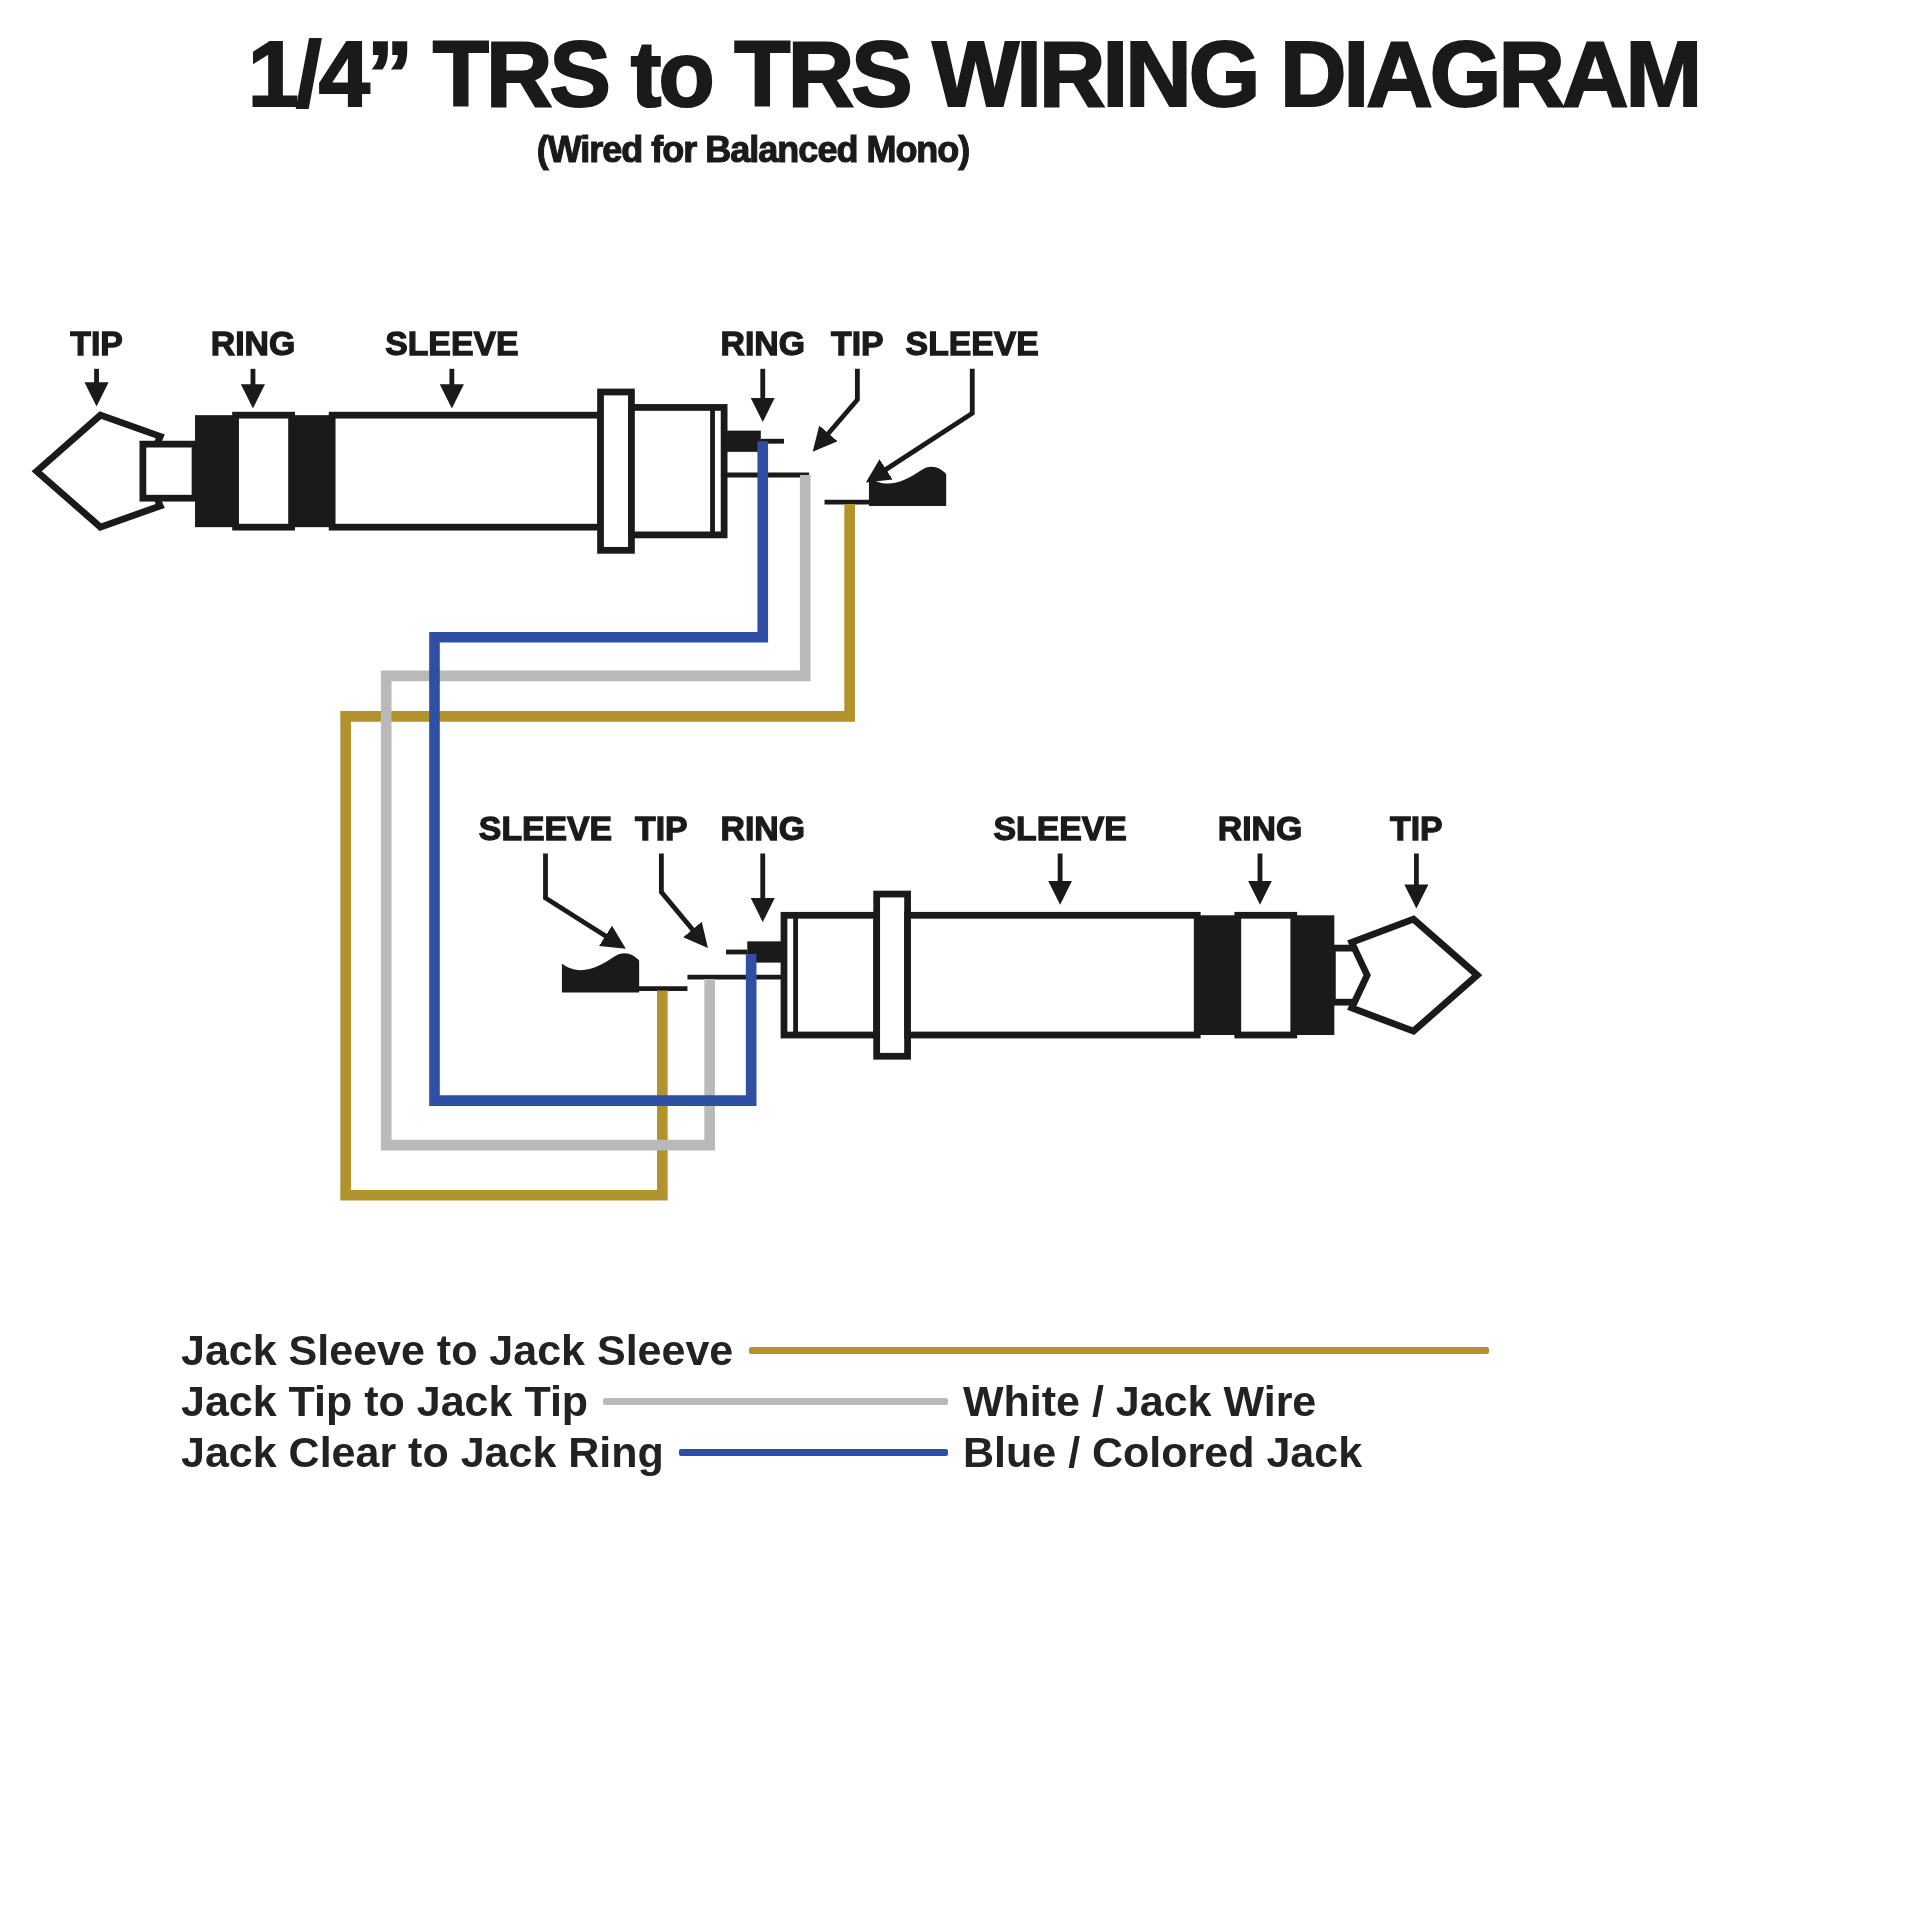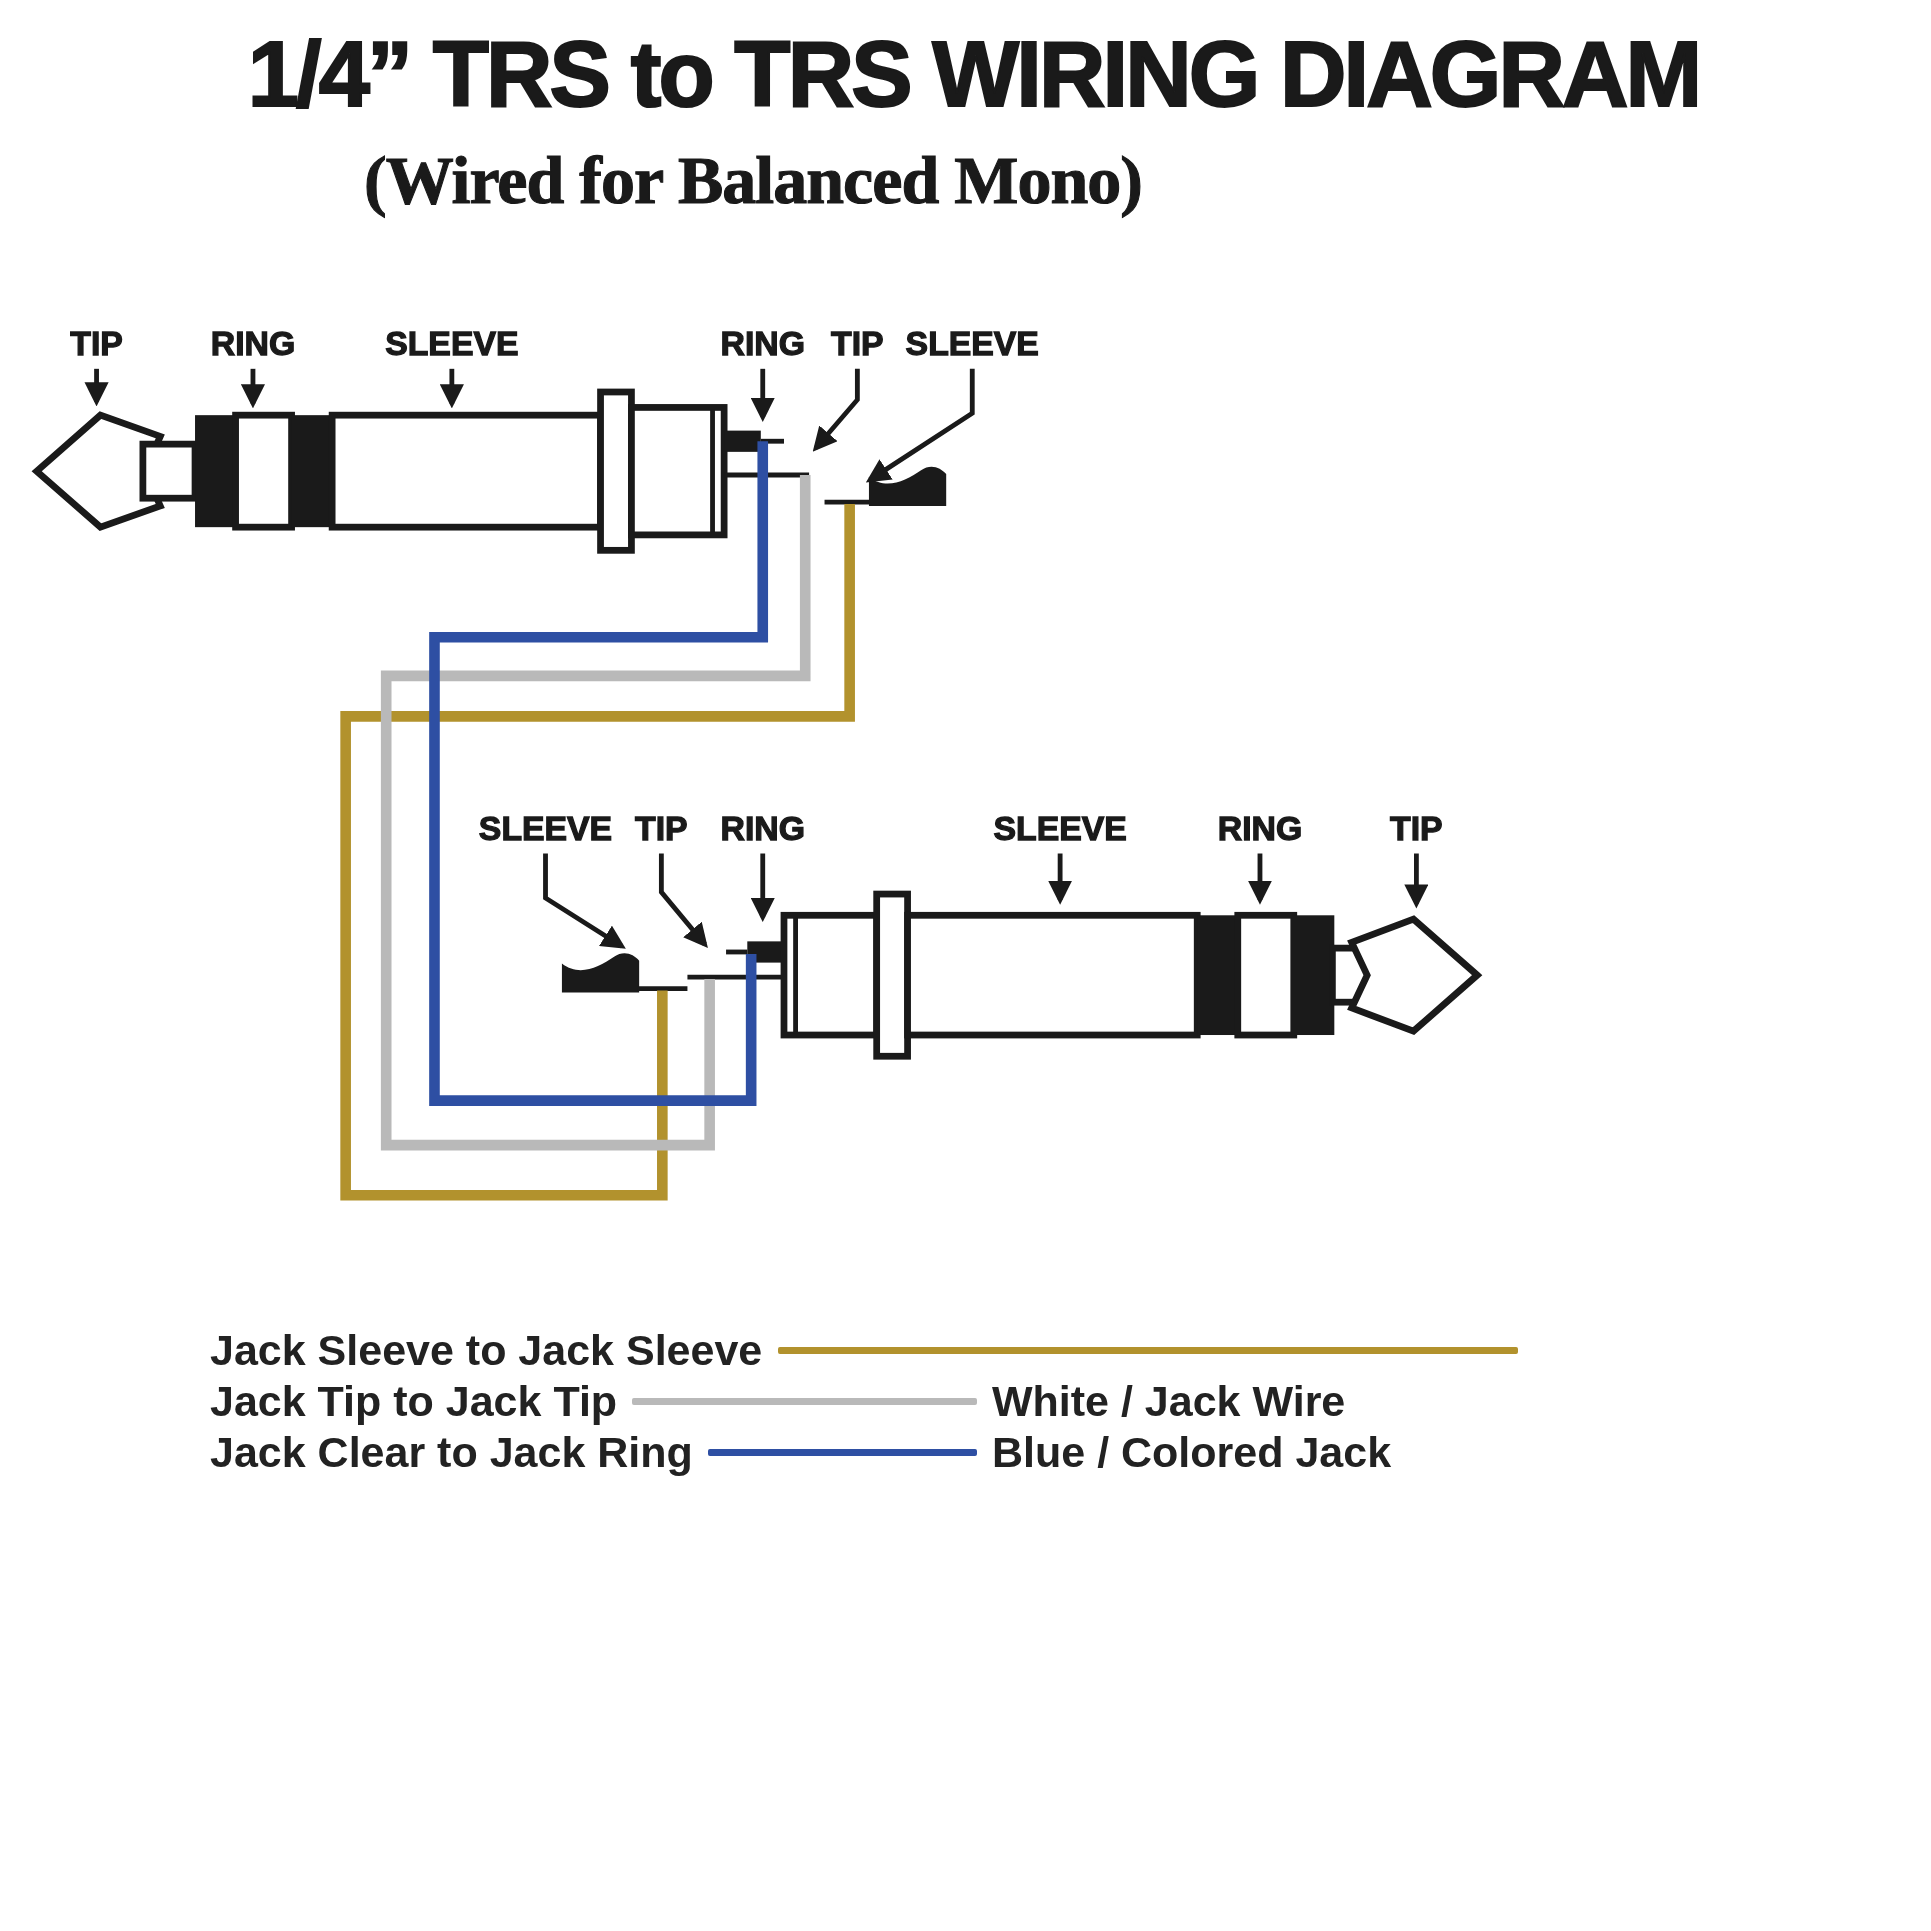--- a/index.html
+++ b/index.html
@@ -7,35 +7,35 @@
   body { font-family:"Liberation Sans", sans-serif; color:#1a1a1a; }
   .page { position:relative; width:1931px; height:1931px; background:#fff; overflow:hidden; }
 
   .header { position:absolute; top:25px; left:0; width:1931px; text-align:center; }
   .title {
     font-size:92px; font-weight:bold; letter-spacing:-2.9px; white-space:nowrap;
     -webkit-text-stroke:2.1px #1a1a1a; line-height:1.08;margin-left:16px;
   }
   .subtitle-wrap { width:1506px; text-align:center; }
   .subtitle {
-    font-size:68px; font-weight:bold; letter-spacing:-1px;
-    -webkit-text-stroke:1.1px #1a1a1a; margin-top:17px;font-family:Liberation Serif, serif;
+    font-size:36px; font-weight:bold; letter-spacing:-1px;
+    -webkit-text-stroke:1.1px #1a1a1a; margin-top:5px;
   }
 
   .diagram { position:absolute; left:0; top:0; width:1931px; height:1931px; }
 
   .lbl { font-size:35px; font-weight:bold; text-anchor:middle; fill:#1a1a1a;
          stroke:#1a1a1a; stroke-width:1.3px; paint-order:stroke; }
   .arrow { stroke:#1a1a1a; stroke-width:5; fill:none; }
   .outline { fill:#ffffff; stroke:#1a1a1a; stroke-width:7; }
   .solid { fill:#1a1a1a; stroke:none; }
   .lead { stroke:#1a1a1a; stroke-width:5; }
   .wire { fill:none; stroke-width:11; }
 
-  .legend { position:absolute; left:210px; top:1325px; width:1323px;
+  .legend { position:absolute; left:181px; top:1325px; width:1323px;
             font-size:43px; font-weight:600; color:#222222; }
   .legend-row { display:flex; align-items:center; height:51px; }
   .lg-left { white-space:nowrap; }
   .lg-line { flex:1; height:7.7px; margin:0 15.4px; border-radius:1.9px; }
   .lg-right { width:541px; white-space:nowrap; }
 </style>
 </head>
 <body>
 
 <div class="page">

